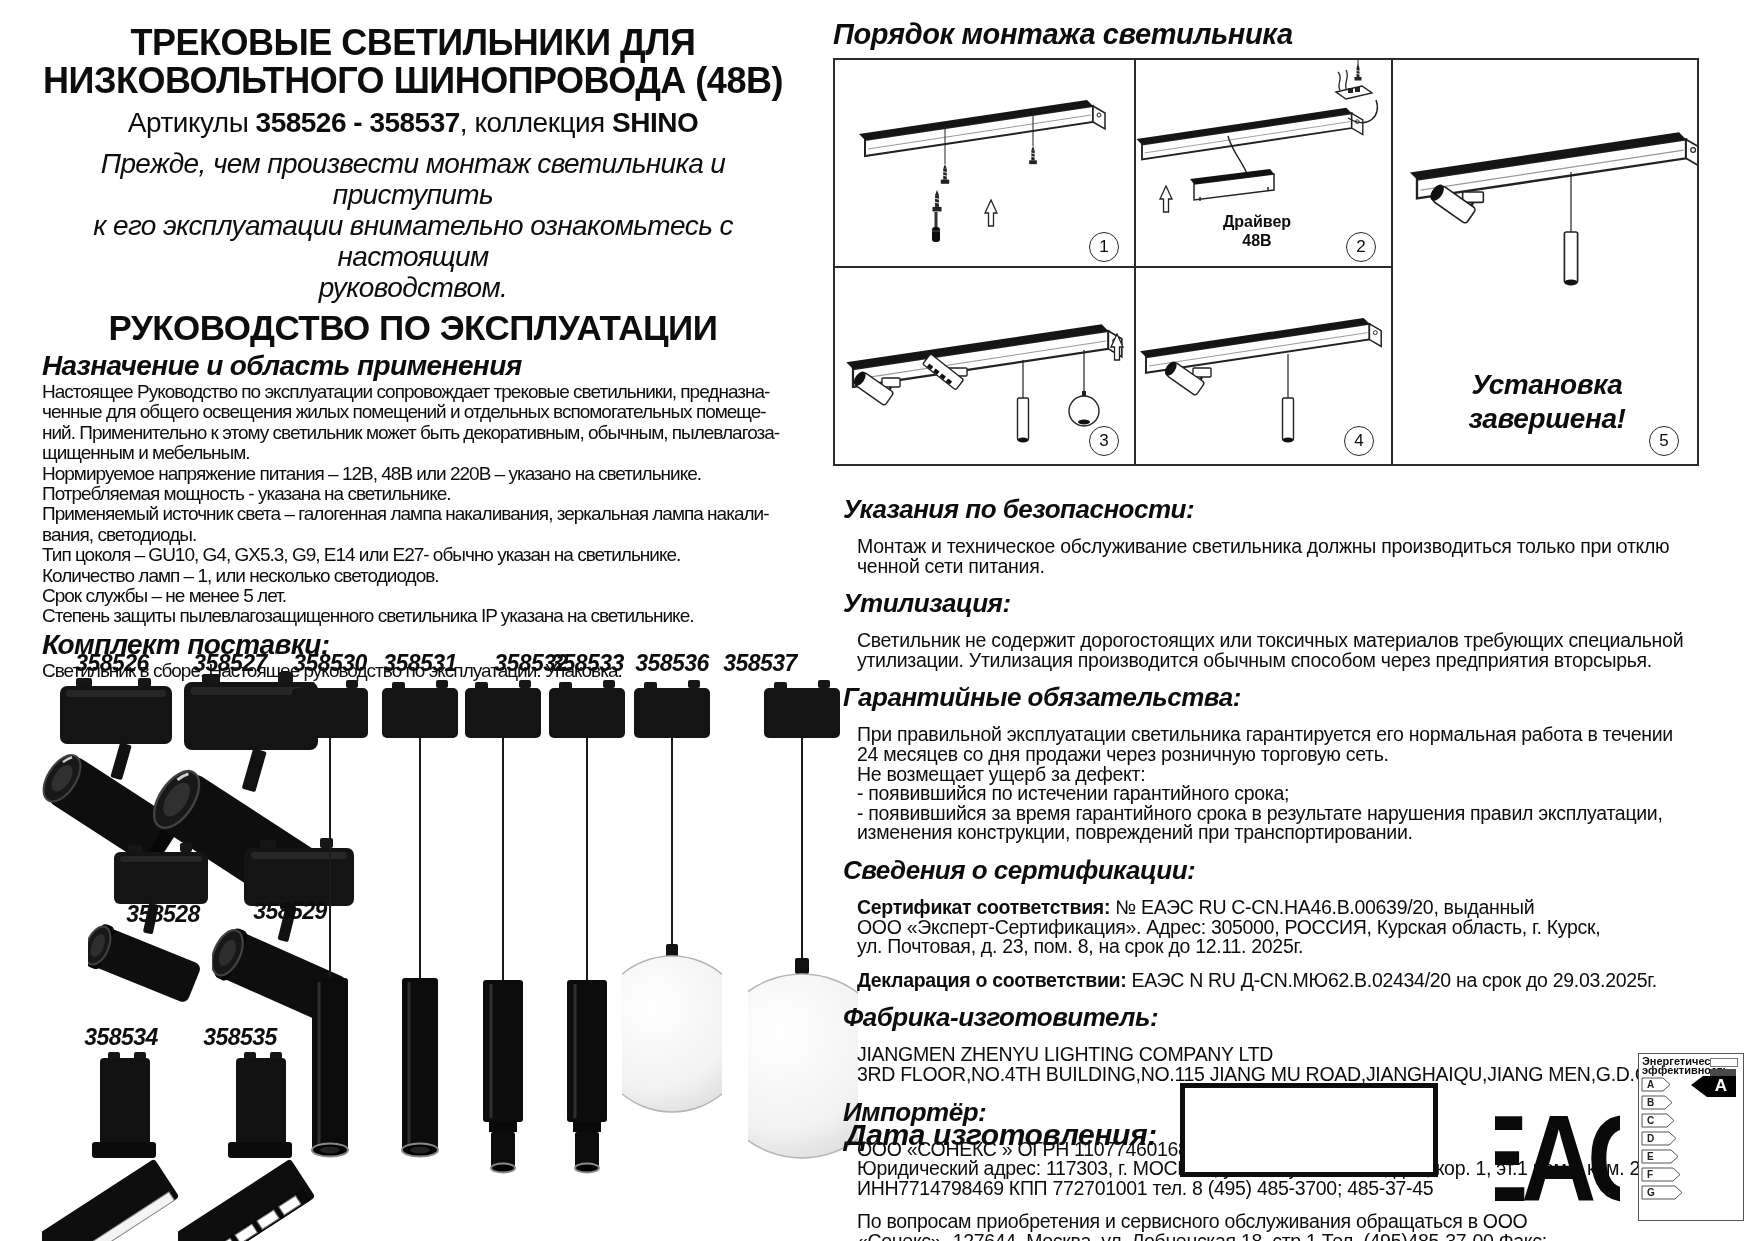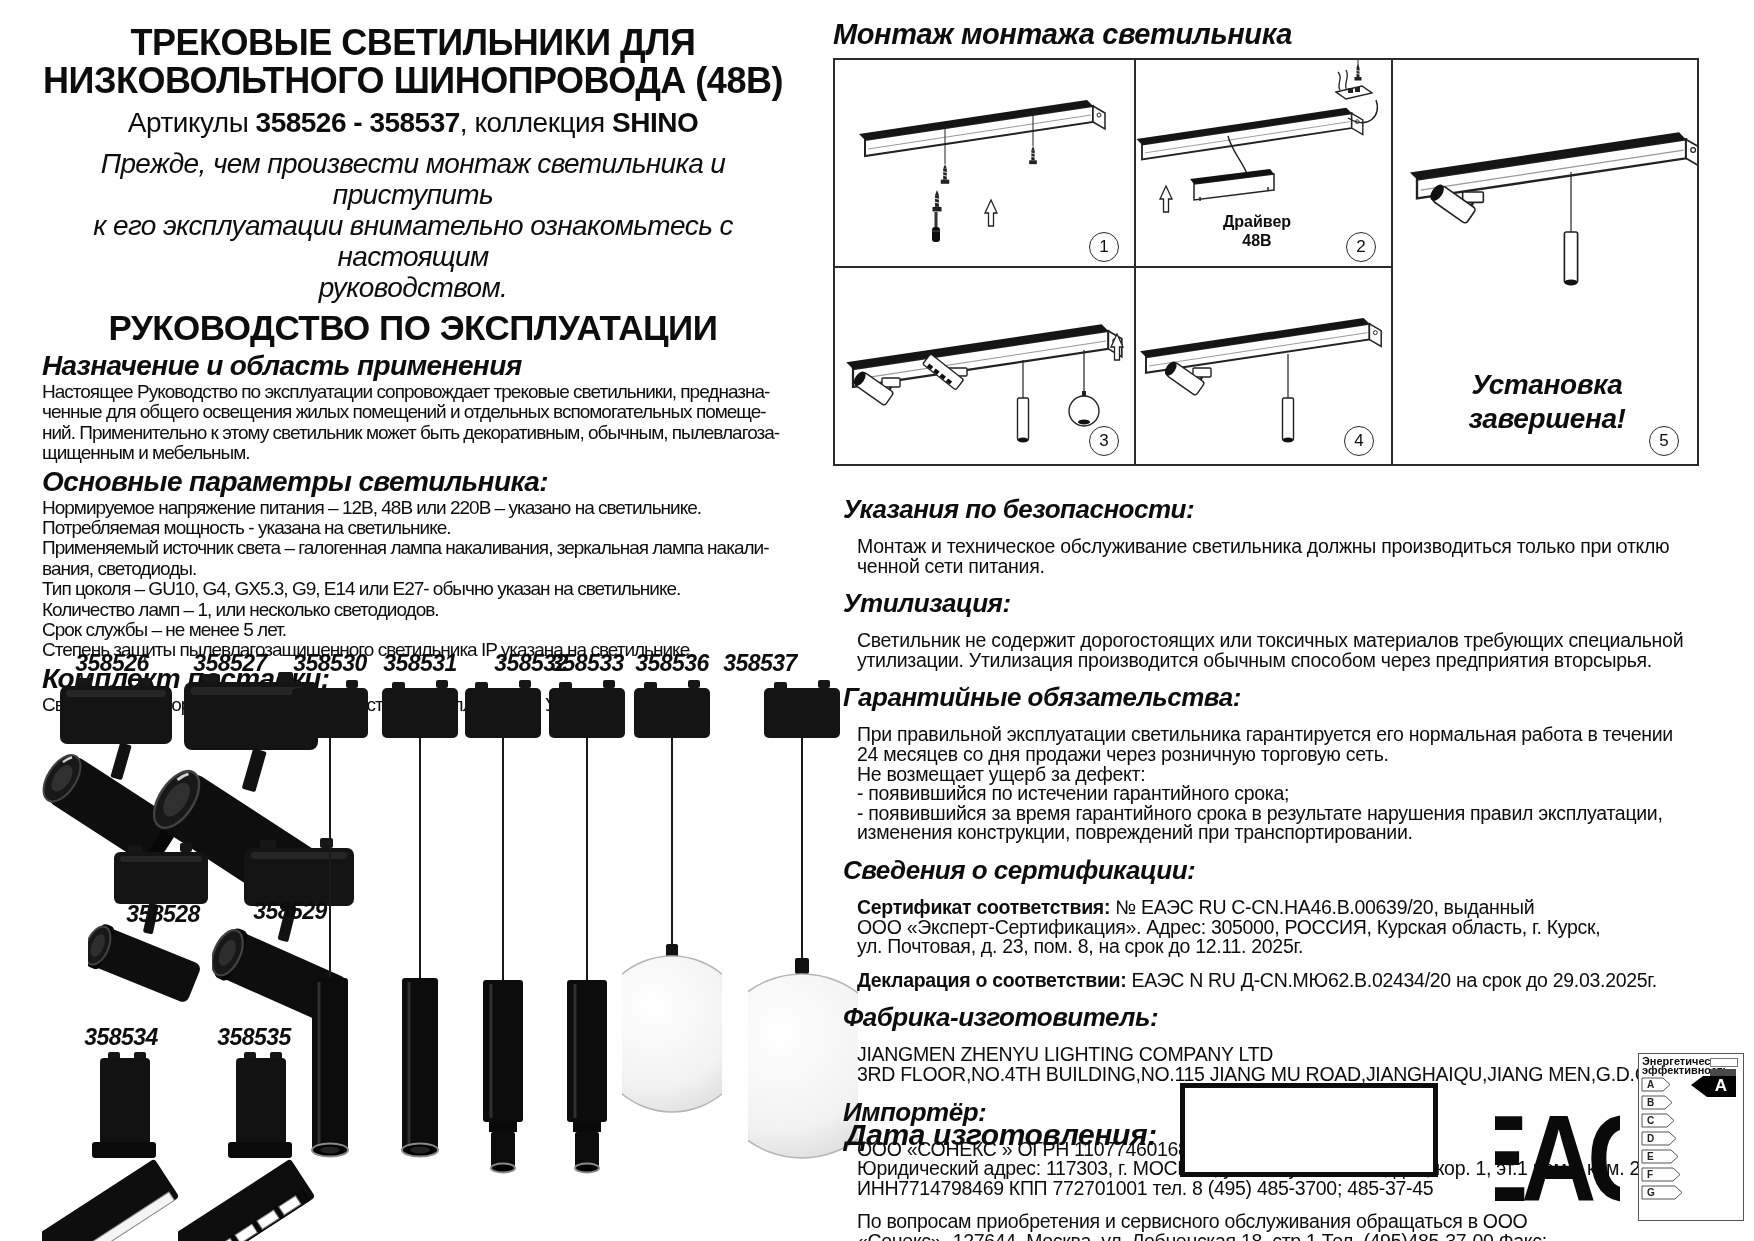--- a/index.html
+++ b/index.html
@@ -122,21 +122,20 @@
     <div class="art-line"><span>Артикулы </span><b>358526 - 358537</b><span>, коллекция </span><b>SHINO</b></div>
     <div class="intro">Прежде, чем произвести монтаж светильника и приступить
 к его эксплуатации внимательно ознакомьтесь с настоящим
 руководством.</div>
     <div class="manual-title">РУКОВОДСТВО ПО ЭКСПЛУАТАЦИИ</div>
     <div class="lhead">Назначение и область применения</div>
     <div class="lbody">Настоящее Руководство по эксплуатации сопровождает трековые светильники, предназна-
 ченные для общего освещения жилых помещений и отдельных вспомогательных помеще-
 ний. Применительно к этому светильник может быть декоративным, обычным, пылевлагоза-
 щищенным и мебельным.</div>
-    <div class="lhead">Основные параметры светильника:</div>
     <div class="lbody">Нормируемое напряжение питания – 12В, 48В или 220В – указано на светильнике.
 Потребляемая мощность - указана на светильнике.
 Применяемый источник света – галогенная лампа накаливания, зеркальная лампа накали-
 вания, светодиоды.
 Тип цоколя – GU10, G4, GX5.3, G9, Е14 или Е27- обычно указан на светильнике.
 Количество ламп – 1, или несколько светодиодов.
 Срок службы – не менее 5 лет.
 Степень защиты пылевлагозащищенного светильника IP указана на светильнике.</div>
     <div class="lhead">Комплект поставки:</div>
     <div class="lbody">Светильник в сборе. Настоящее руководство по эксплуатации. Упаковка.</div>
@@ -146,21 +145,21 @@
   <div class="plabel" style="left:230px; top:650px;">358527</div>
   <div class="plabel" style="left:330px; top:650px;">358530</div>
   <div class="plabel" style="left:420px; top:650px;">358531</div>
   <div class="plabel" style="left:531px; top:650px;">358532</div>
   <div class="plabel" style="left:587px; top:650px;">358533</div>
   <div class="plabel" style="left:672px; top:650px;">358536</div>
   <div class="plabel" style="left:760px; top:650px;">358537</div>
   <div class="plabel" style="left:163px; top:901px;">358528</div>
   <div class="plabel" style="left:290px; top:898px;">358529</div>
   <div class="plabel" style="left:121px; top:1024px;">358534</div>
-  <div class="plabel" style="left:254px; top:1024px;">358535</div>
+  <div class="plabel" style="left:240px; top:1024px;">358535</div>
 
   <svg class="abs" style="left:40px; top:678px;" width="152" height="240">
     <rect x="36" y="0" width="16" height="10" rx="2" fill="#161616"></rect>
       <rect x="98" y="0" width="13" height="9" rx="2" fill="#161616"></rect>
     <rect x="20" y="8" width="112" height="58" rx="7" fill="#141414"></rect>
     <rect x="26" y="12" width="100" height="7" rx="3" fill="#262626"></rect>
     <g transform="translate(86,66) rotate(16)">
         <rect x="-6" y="0" width="12" height="36" rx="2" fill="#111"></rect>
       </g>
     <g transform="translate(74,134) rotate(33)">
@@ -315,21 +314,21 @@
       <rect x="-142" y="0" width="152" height="46" rx="4" fill="#0e0e0e"></rect>
       <rect x="-138" y="32" width="142" height="14" fill="#090909"></rect>
       <rect x="-130" y="34" width="20" height="10" fill="#ffffff" stroke="#777" stroke-width="1"></rect>
       <rect x="-104" y="34" width="20" height="10" fill="#ffffff" stroke="#777" stroke-width="1"></rect>
       <rect x="-78" y="34" width="20" height="10" fill="#ffffff" stroke="#777" stroke-width="1"></rect>
       <rect x="-52" y="34" width="20" height="10" fill="#ffffff" stroke="#777" stroke-width="1"></rect>
       <rect x="-26" y="34" width="20" height="10" fill="#ffffff" stroke="#777" stroke-width="1"></rect>
     </g>
   </svg>
 
-  <div class="steps-title">Монтаж монтажа светильника</div>
+  <div class="steps-title">Порядок монтажа светильника</div>
 
   <div class="grid">
     <div class="gline" style="left:299px; top:0; width:2px; height:100%;"></div>
     <div class="gline" style="left:556px; top:0; width:2px; height:100%;"></div>
     <div class="gline" style="left:0; top:206px; width:558px; height:2px;"></div>
 
     <svg class="abs" style="left:0; top:0;" width="299" height="206">
       <use href="#trk" transform="translate(30,38)"></use>
       <line x1="110" y1="66" x2="110" y2="104" stroke="#222" stroke-width="1"></line>
       <use href="#scrw" transform="translate(110,104) scale(1.2)"></use>

